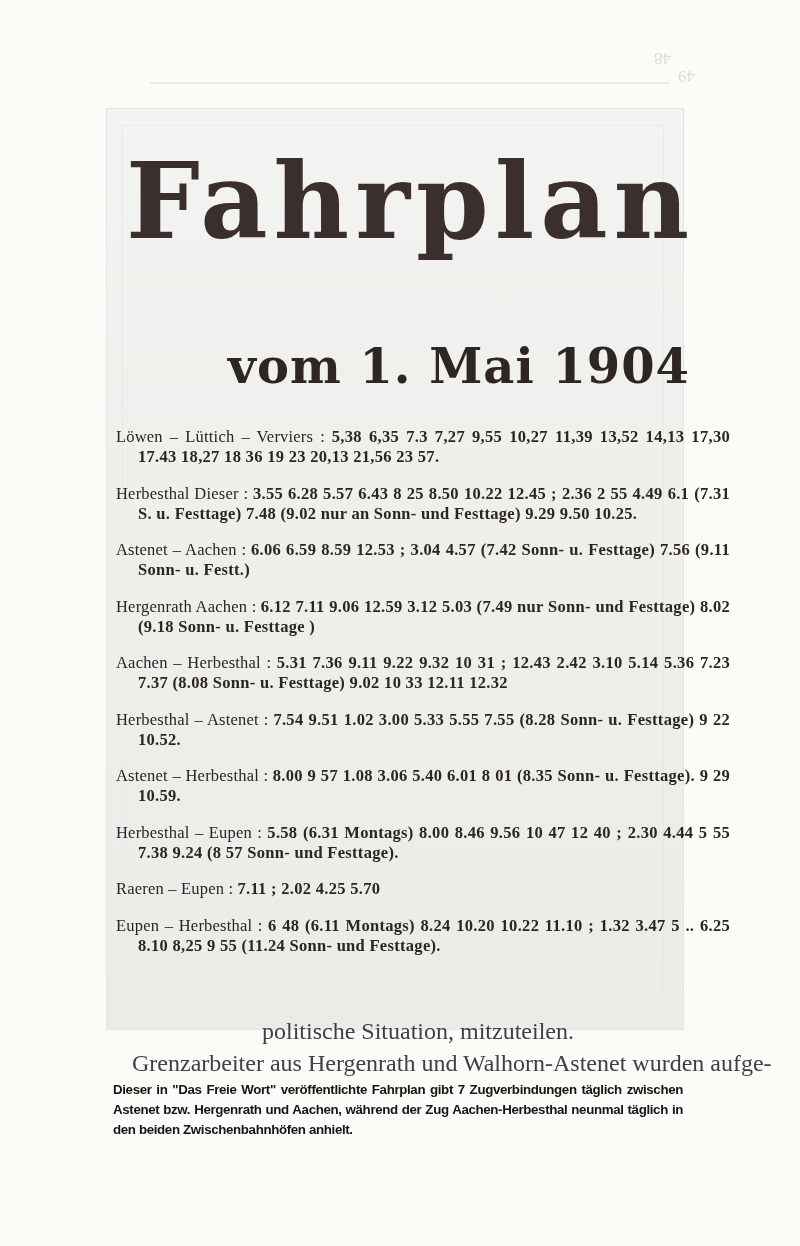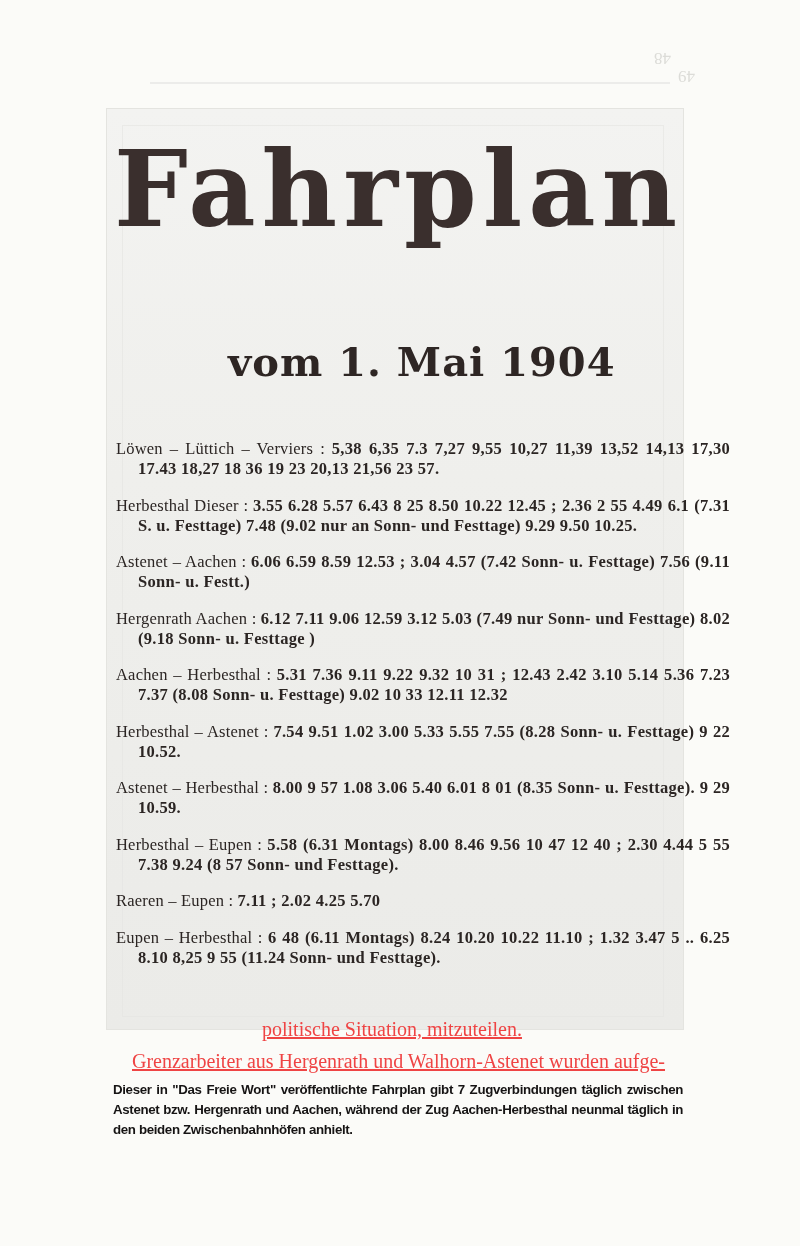--- a/index.html
+++ b/index.html
@@ -33,60 +33,60 @@
     }
     .title {
       position: absolute; left: 114px; top: 138px;
       font-family: "DejaVu Serif", serif; font-weight: bold;
       font-size: 104px; letter-spacing: 6px; line-height: 1;
       color: #3a2f2d;
     }
     .subtitle {
       position: absolute; left: 228px; top: 342px;
       font-family: "DejaVu Serif", serif; font-weight: bold;
-      font-size: 40px; letter-spacing: 1px; line-height: 1;
+      font-size: 48px; letter-spacing: 1px; line-height: 1;
       color: #2e2624;
       text-align: right;
     }
     .schedule {
       position: absolute; left: 116px; top: 427px; width: 614px;
       font-size: 16.5px; line-height: 20px; color: #2b2523;
     }
     .route { margin-bottom: 8px; padding-left: 22px; text-indent: -22px; text-align: justify; }
     .route .name { letter-spacing: .2px; }
     .route .times { font-weight: bold; letter-spacing: .3px; }
     .caption {
       position: absolute; left: 113px; top: 1080px; width: 570px;
       font-family: "Liberation Sans Narrow", "Liberation Sans", sans-serif;
       font-weight: bold; font-size: 13.3px; line-height: 20px;
       color: #161414; letter-spacing: -0.35px; text-align: justify;
     }
     .bg-ghost {
-      position: absolute; color: #ef4444; font-size: 20px; left: 132px;
-      font-family: "Liberation Serif", serif; white-space: nowrap; text-decoration: underline;
+      position: absolute; color: #404040; font-size: 24px; left: 132px;
+      font-family: "Liberation Serif", serif; white-space: nowrap;
     }
   </style>
 </head>
 <body>
 
 <div class="page-num p48">48</div>
 <div class="page-num p49">49</div>
 <div class="ghost-line"></div>
 
 <div class="scan"></div>
 <div class="scan-inner"></div>
 
 <div class="bg-ghost" style="top:1018px;left:262px;">politische Situation, mitzuteilen.</div>
 <div class="bg-ghost" style="top:1050px;">Grenzarbeiter aus Hergenrath und Walhorn-Astenet wurden aufge-</div>
 
-<h1 class="title" style="margin:0;">Fahrplan</h1>
+<h1 class="title" style="margin:12px;">Fahrplan</h1>
 <h2 class="subtitle" style="margin:0;">vom 1. Mai 1904</h2>
 
 <div class="schedule">
-  <p class="route" style="margin-top:12px;">
+  <p class="route" style="margin-top:0;">
     <span class="name">Löwen – Lüttich – Verviers :</span>
     <span class="times">5,38  6,35  7.3  7,27  9,55  10,27  11,39  13,52  14,13  17,30  17.43  18,27  18 36  19 23  20,13  21,56  23 57.</span>
   </p>
   <p class="route">
     <span class="name">Herbesthal Dieser :</span>
     <span class="times">3.55  6.28  5.57  6.43  8 25  8.50  10.22  12.45 ;  2.36  2 55  4.49  6.1  (7.31 S. u. Festtage)  7.48  (9.02 nur an Sonn- und Festtage)  9.29  9.50  10.25.</span>
   </p>
   <p class="route">
     <span class="name">Astenet – Aachen :</span>
     <span class="times">6.06  6.59  8.59  12.53 ;  3.04  4.57  (7.42 Sonn- u. Festtage)  7.56  (9.11 Sonn- u. Festt.)</span>

